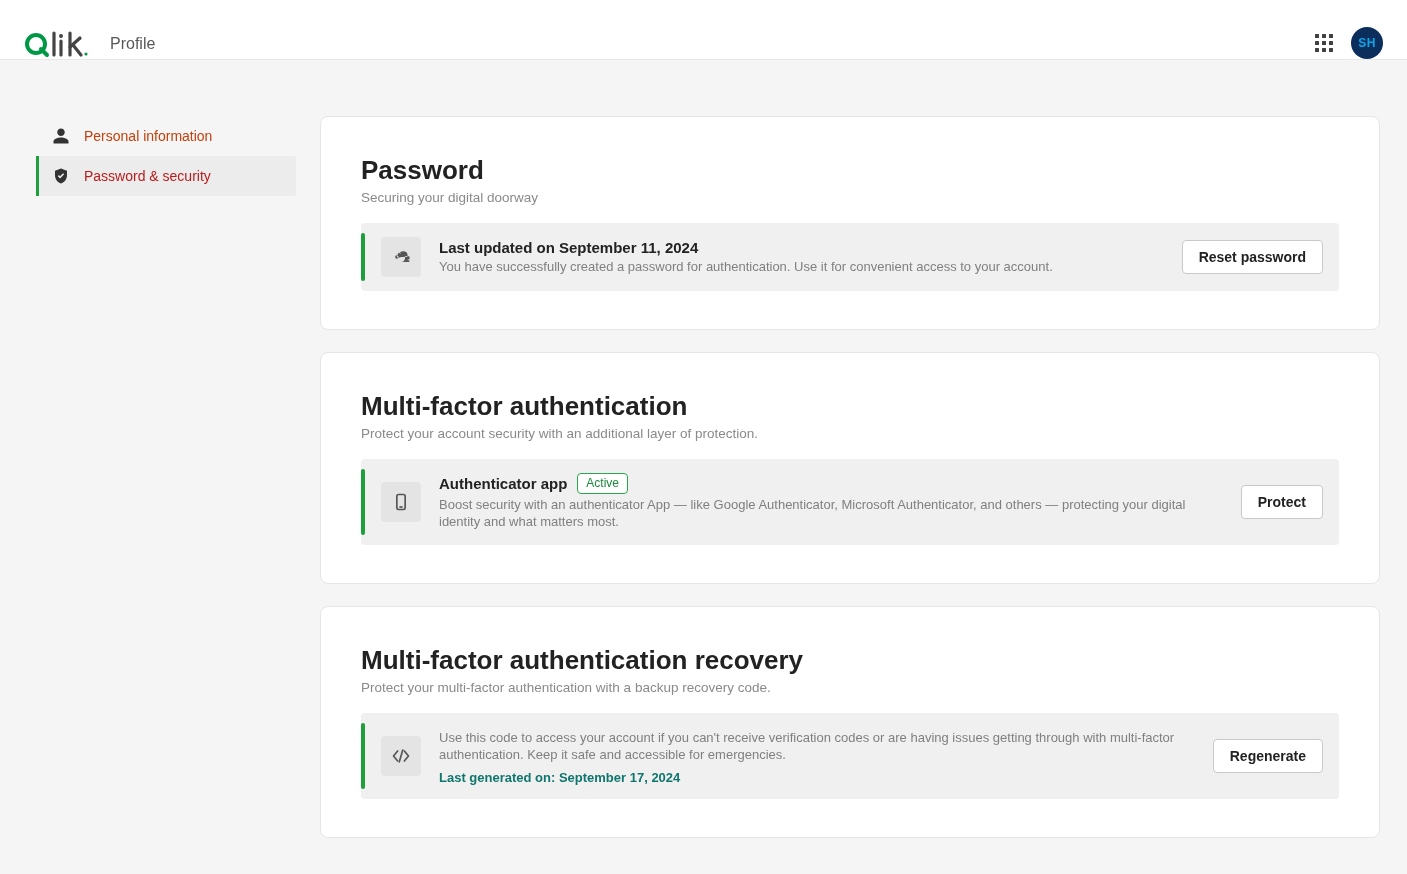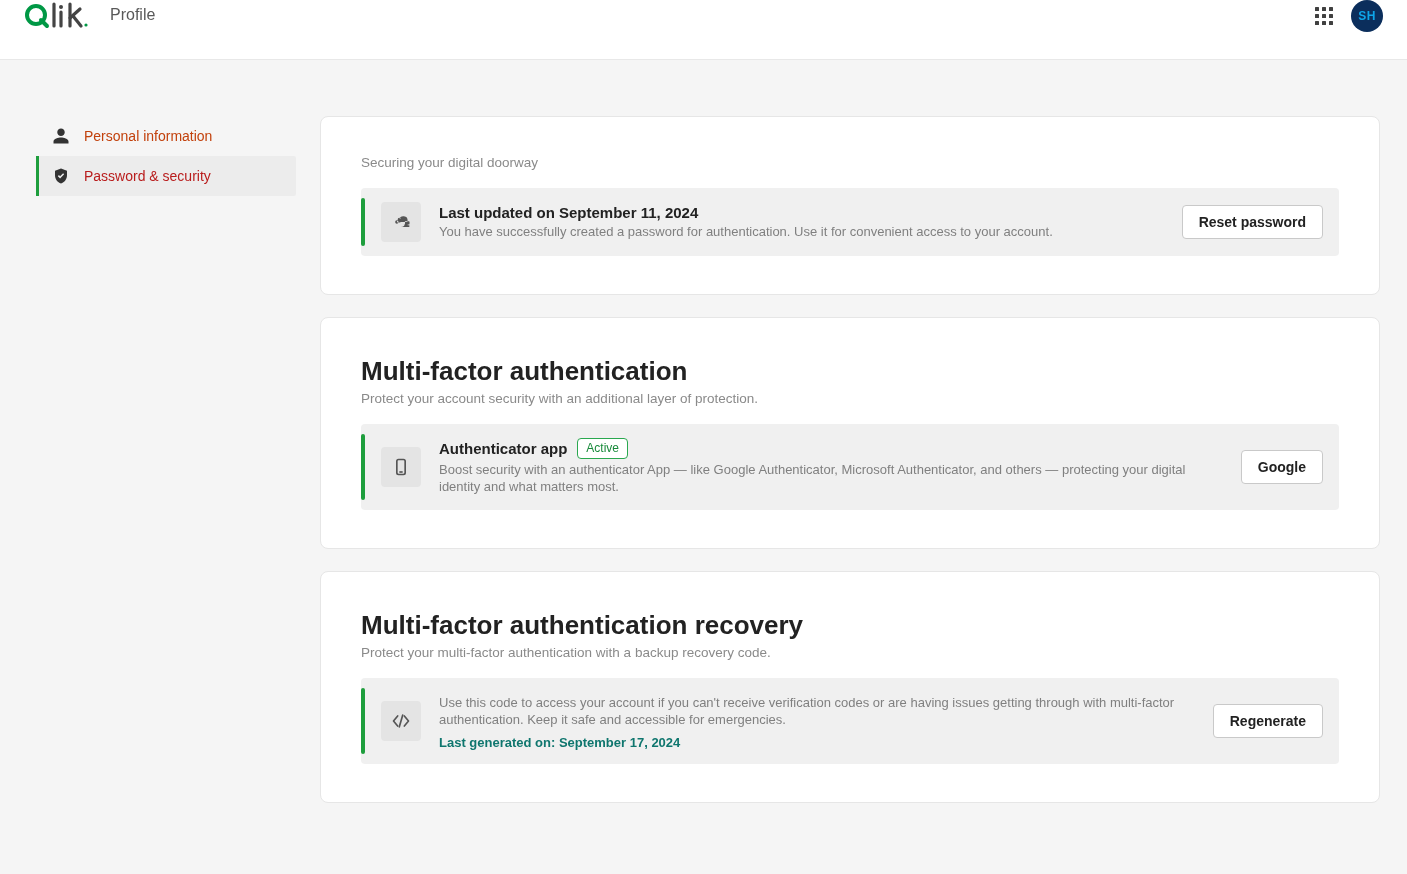--- a/index.html
+++ b/index.html
@@ -23,21 +23,21 @@
     background:var(--page-bg);
     font-size:14px;
   }
 
   
   .topbar{
     height:60px;
     background:#ffffff;
     border-bottom:1px solid #e8e8e8;
     display:flex;
-    align-items:flex-start;
+    align-items:flex-end;
     padding:0 24px;
     justify-content:space-between;
   }
   .topbar-left{display:flex;align-items:center;gap:14px;}
   .logo{display:flex;align-items:center;}
   .page-name{color:#595959;font-size:16px;}
   .topbar-right{display:flex;align-items:center;gap:18px;}
   .grid-icon{display:grid;grid-template-columns:repeat(3,4px);grid-template-rows:repeat(3,4px);gap:3px;}
   .grid-icon span{width:4px;height:4px;background:#404040;border-radius:0.5px;}
   .avatar{
@@ -179,20 +179,21 @@
             <path d="M12 2 L4 5 v6 c0 5 3.4 9.7 8 11 4.6-1.3 8-6 8-11V5l-8-3zm-1.2 13.2-3-3 1.4-1.4 1.6 1.6 4-4 1.4 1.4-5.4 5.4z"></path>
           </svg>
       </span>
       <span>Password &amp; security</span>
     </div>
   </nav>
 
   <main class="main">
 
     <section class="card">
+      <h2>Password</h2>
       <p class="subtitle">Securing your digital doorway</p>
       <div class="banner">
         <div class="banner-icon">
           <svg viewBox="0 0 24 24" fill="currentColor">
               <path d="M14 9a5 5 0 1 0-4.9 6H2v-4h7.1A5 5 0 0 0 14 9zm0 2a2 2 0 1 1 0-4 2 2 0 0 1 0 4z" transform="scale(-1,1) translate(-24,0)"></path>
               <path d="M7 9a5 5 0 1 1 4.9 6H22v-2h-2v-2h2v-2H11.9A5 5 0 0 1 7 9zm0-2a2 2 0 1 0 0 4 2 2 0 0 0 0-4z" transform="translate(0 3)" fill="currentColor"></path>
             </svg>
         </div>
         <div class="banner-body">
           <div class="banner-title">Last updated on September 11, 2024</div>
@@ -212,21 +213,21 @@
             <line x1="10" y1="18" x2="14" y2="18"></line>
           </svg>
         </div>
         <div class="banner-body">
           <div class="banner-title-row">
             <span class="banner-title">Authenticator app</span>
             <span class="badge">Active</span>
           </div>
           <div class="banner-desc">Boost security with an authenticator App — like Google Authenticator, Microsoft Authenticator, and others — protecting your digital identity and what matters most.</div>
         </div>
-        <button class="btn">Google</button>
+        <button class="btn">Protect</button>
       </div>
     </section>
 
     <section class="card">
       <h2>Multi-factor authentication recovery</h2>
       <p class="subtitle">Protect your multi-factor authentication with a backup recovery code.</p>
       <div class="banner">
         <div class="banner-icon">
           <svg viewBox="0 0 24 24" fill="none" stroke="currentColor" stroke-width="2" stroke-linecap="round" stroke-linejoin="round">
             <polyline points="8 6 3 12 8 18"></polyline>

